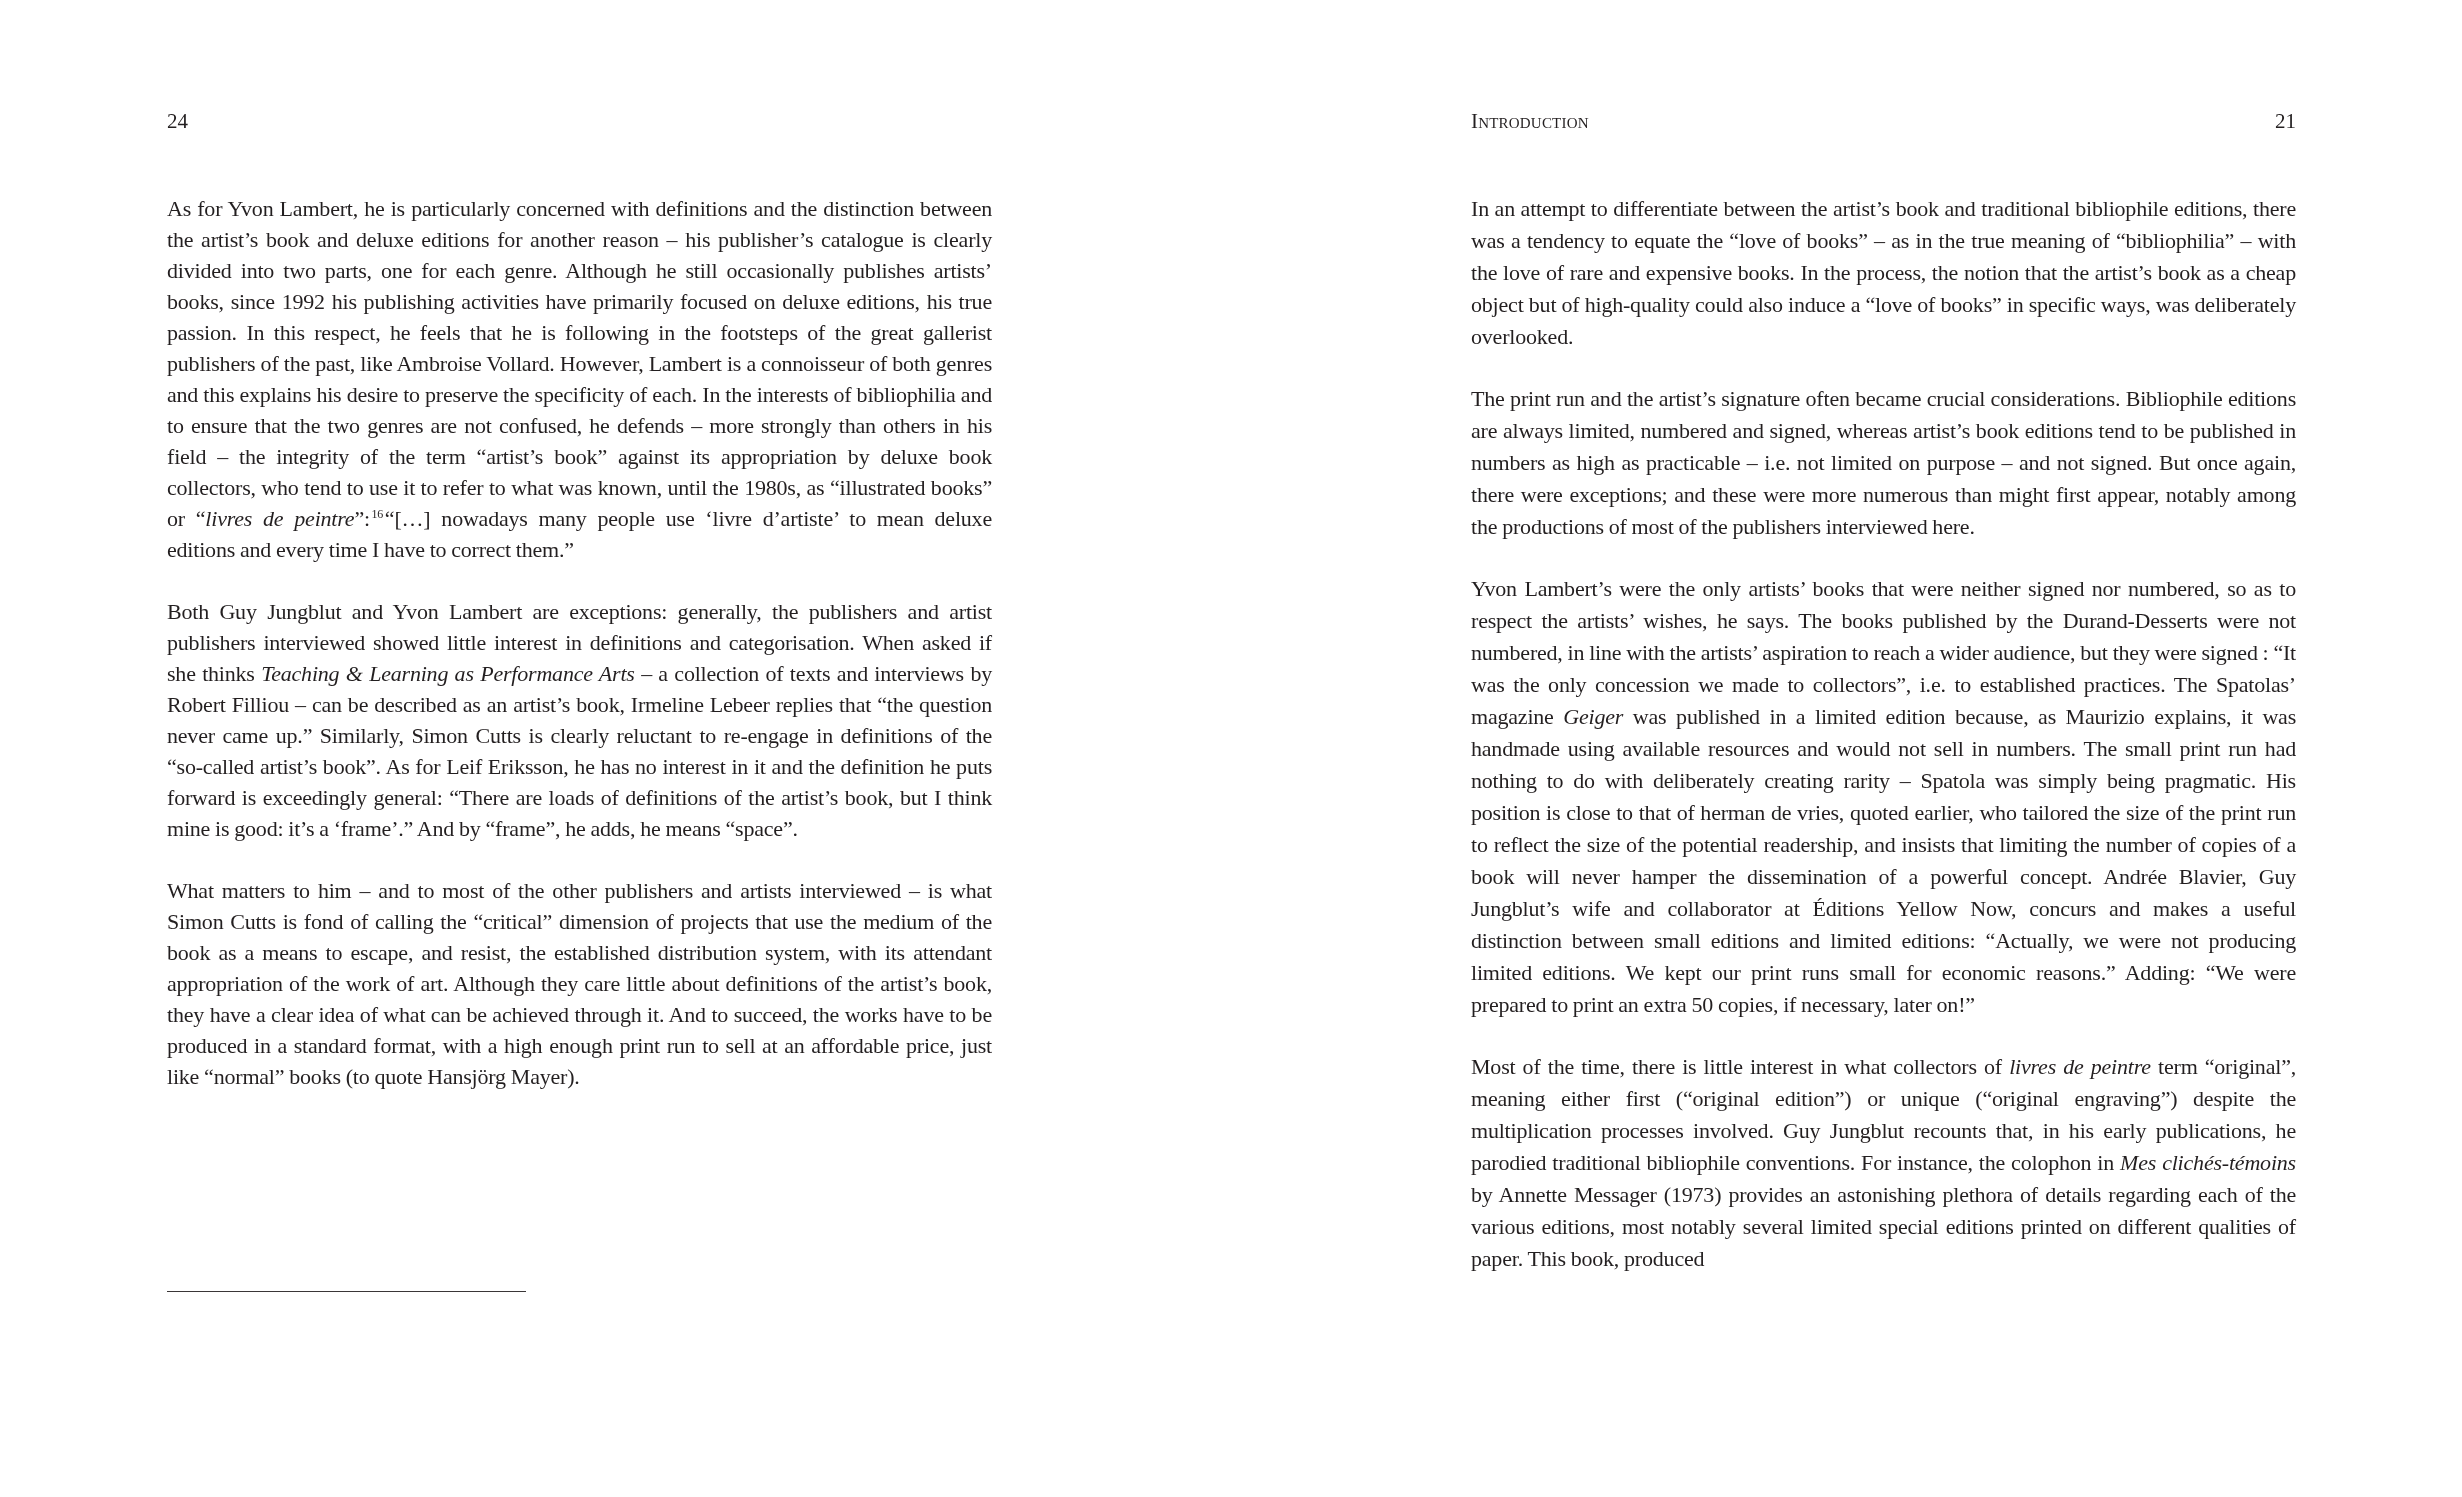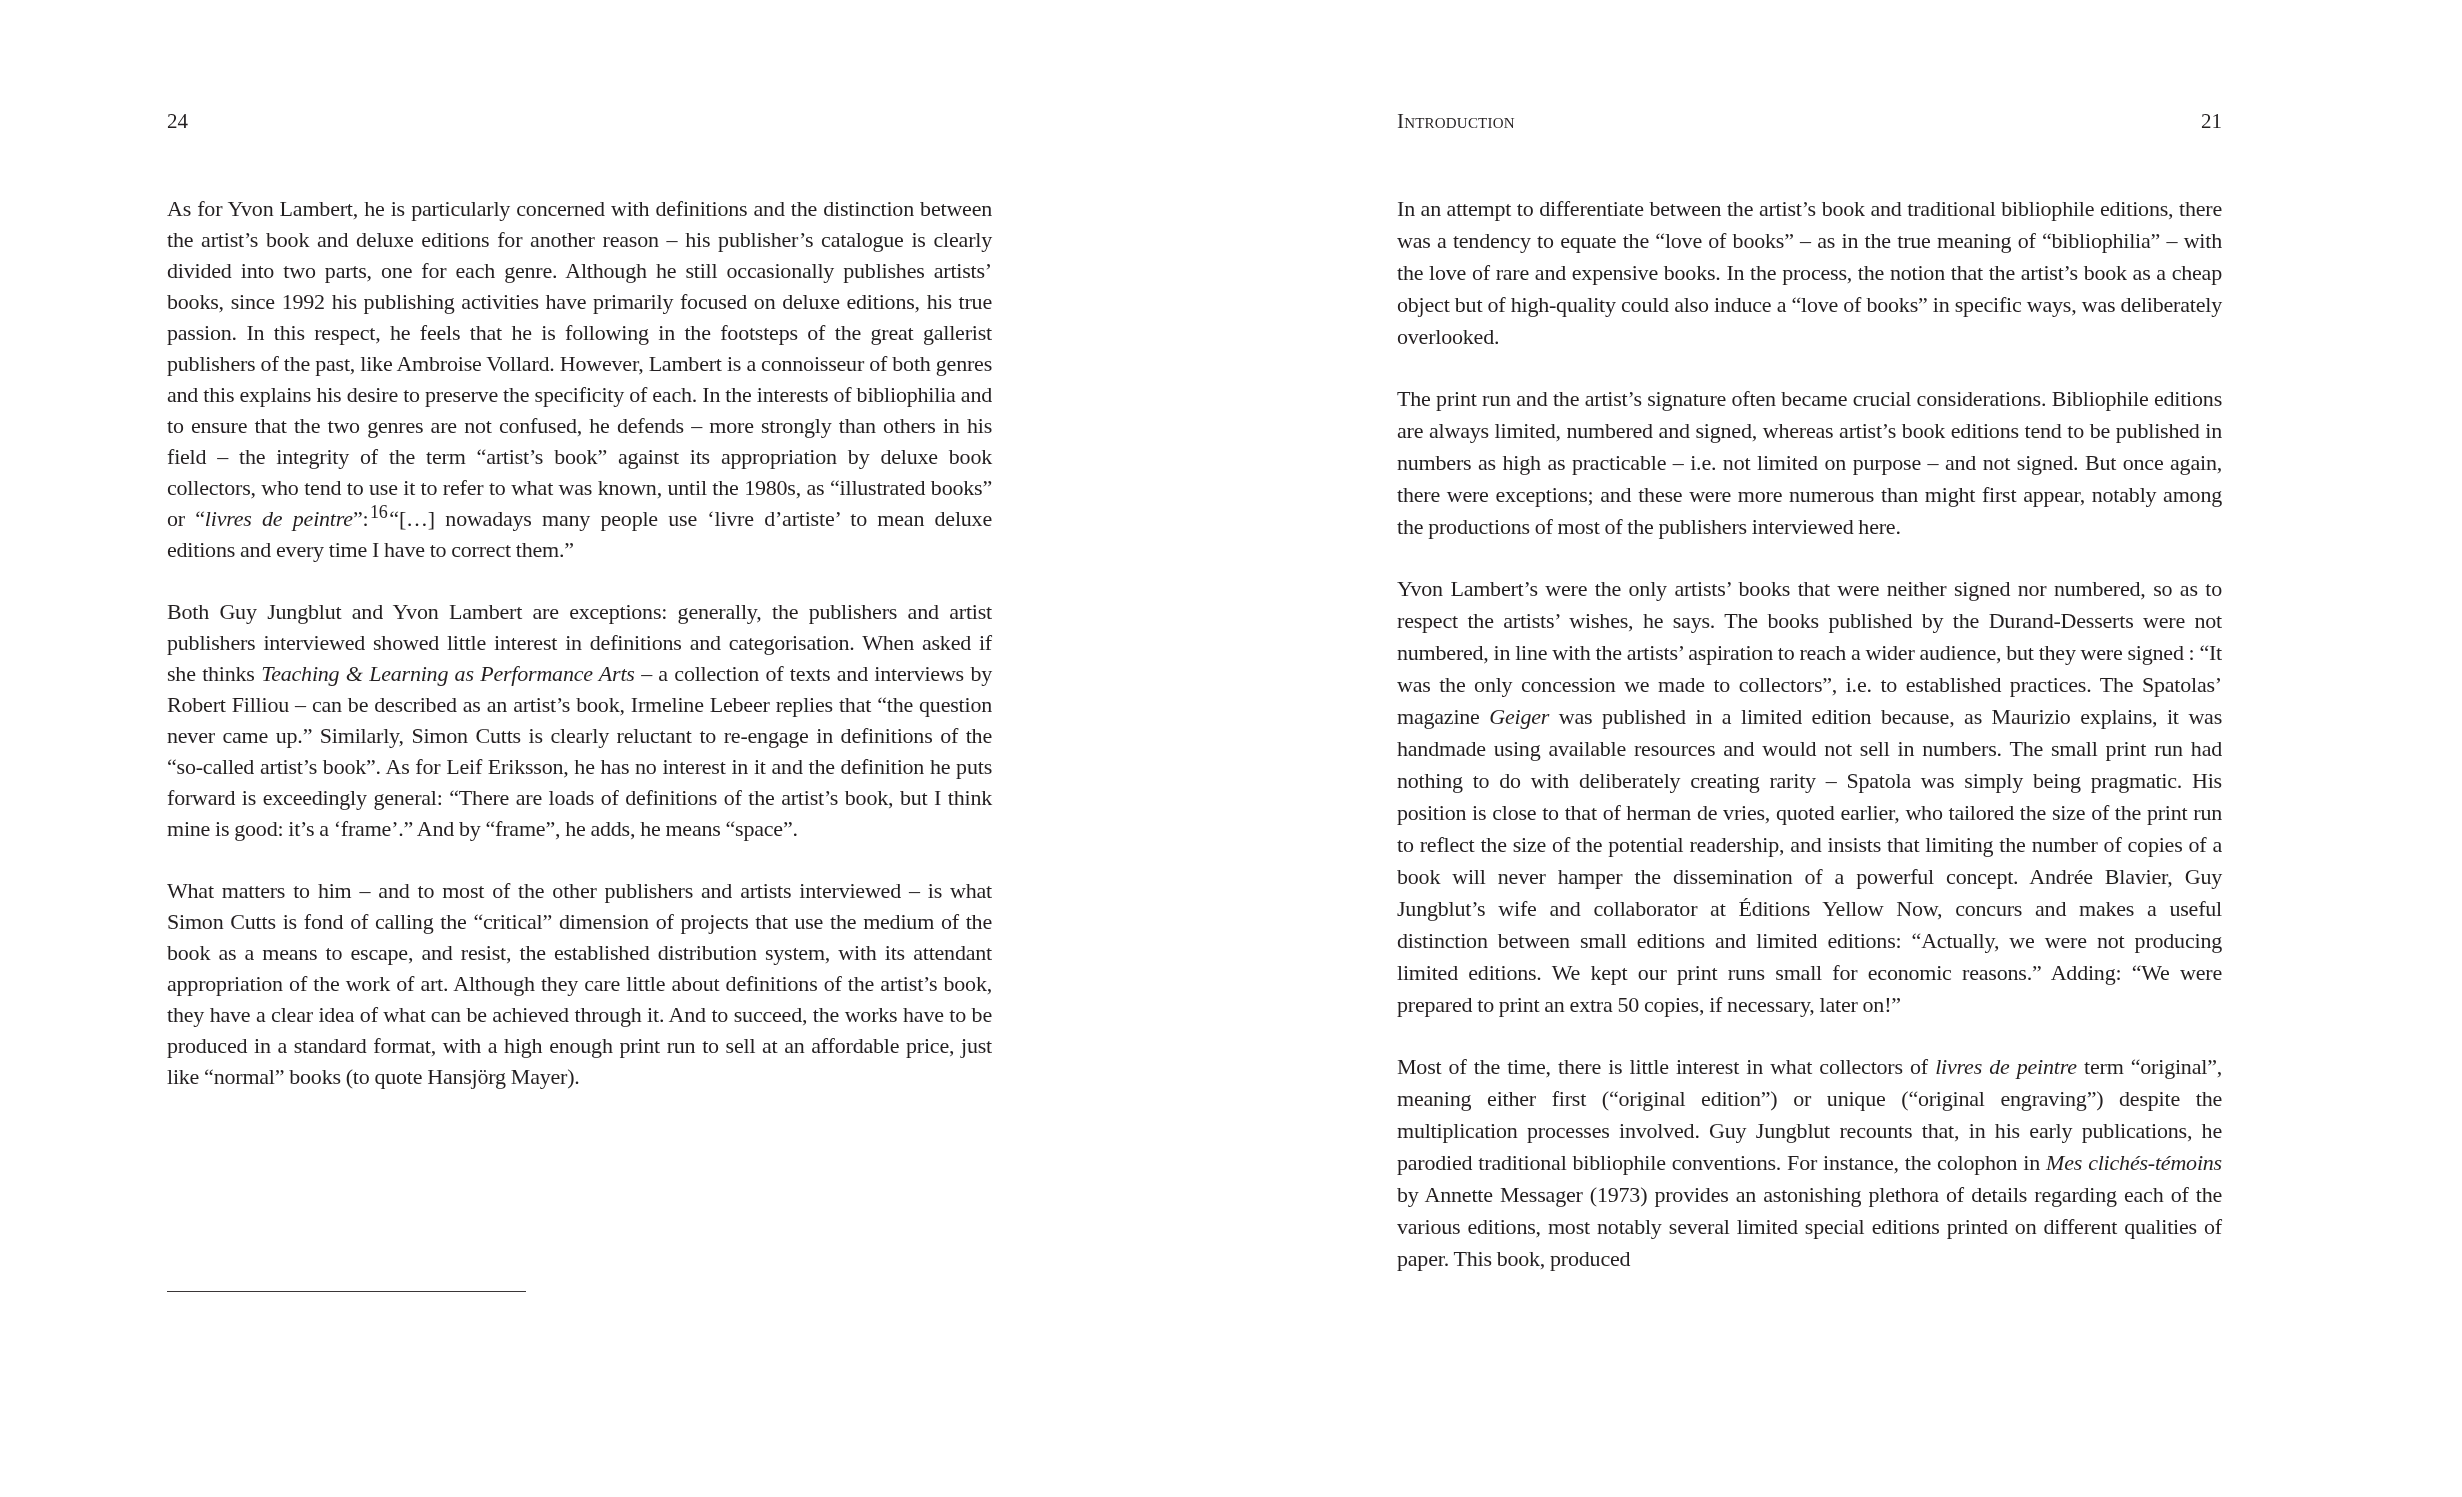--- a/index.html
+++ b/index.html
@@ -11,21 +11,21 @@
     overflow: hidden;
     color: #231f20;
     font-family: "Liberation Serif", "DejaVu Serif", serif;
   }
   .page {
     position: absolute;
     top: 0;
     height: 1497px;
   }
   .page-left { left: 0; width: 1231px; }
-  .page-right { left: 1157px; width: 1232px; }
+  .page-right { left: 1231px; width: 1232px; }
 
   .running-head {
     position: absolute;
     top: 108px;
     font-size: 21px;
     line-height: 27px;
     white-space: nowrap;
   }
   .sc { font-variant: small-caps; letter-spacing: 0.2px; }
 
@@ -45,21 +45,21 @@
     letter-spacing: -0.2px;
     word-spacing: -0.4px;
   }
   .page-left .body-text { left: 167px; }
   .page-right .body-text { left: 240px; line-height: 32px; }
 
   .body-text p { margin: 0 0 31px 0; }
   .page-right .body-text p { margin: 0 0 30px 0; }
   .body-text p:last-child { margin-bottom: 0; }
   .body-text em { font-style: italic; }
-  sup.fnref { font-size: 18px; line-height: 0; vertical-align: 7.6px; padding: 0 1.7px; }
+  sup.fnref { font-size: 12px; line-height: 0; vertical-align: 7.6px; padding: 0 1.7px; }
 
   .footnote-rule {
     position: absolute;
     left: 167px;
     top: 1291px;
     width: 359px;
     height: 0;
     border-top: 1.7px solid #3a3637;
   }
   .footnote {

